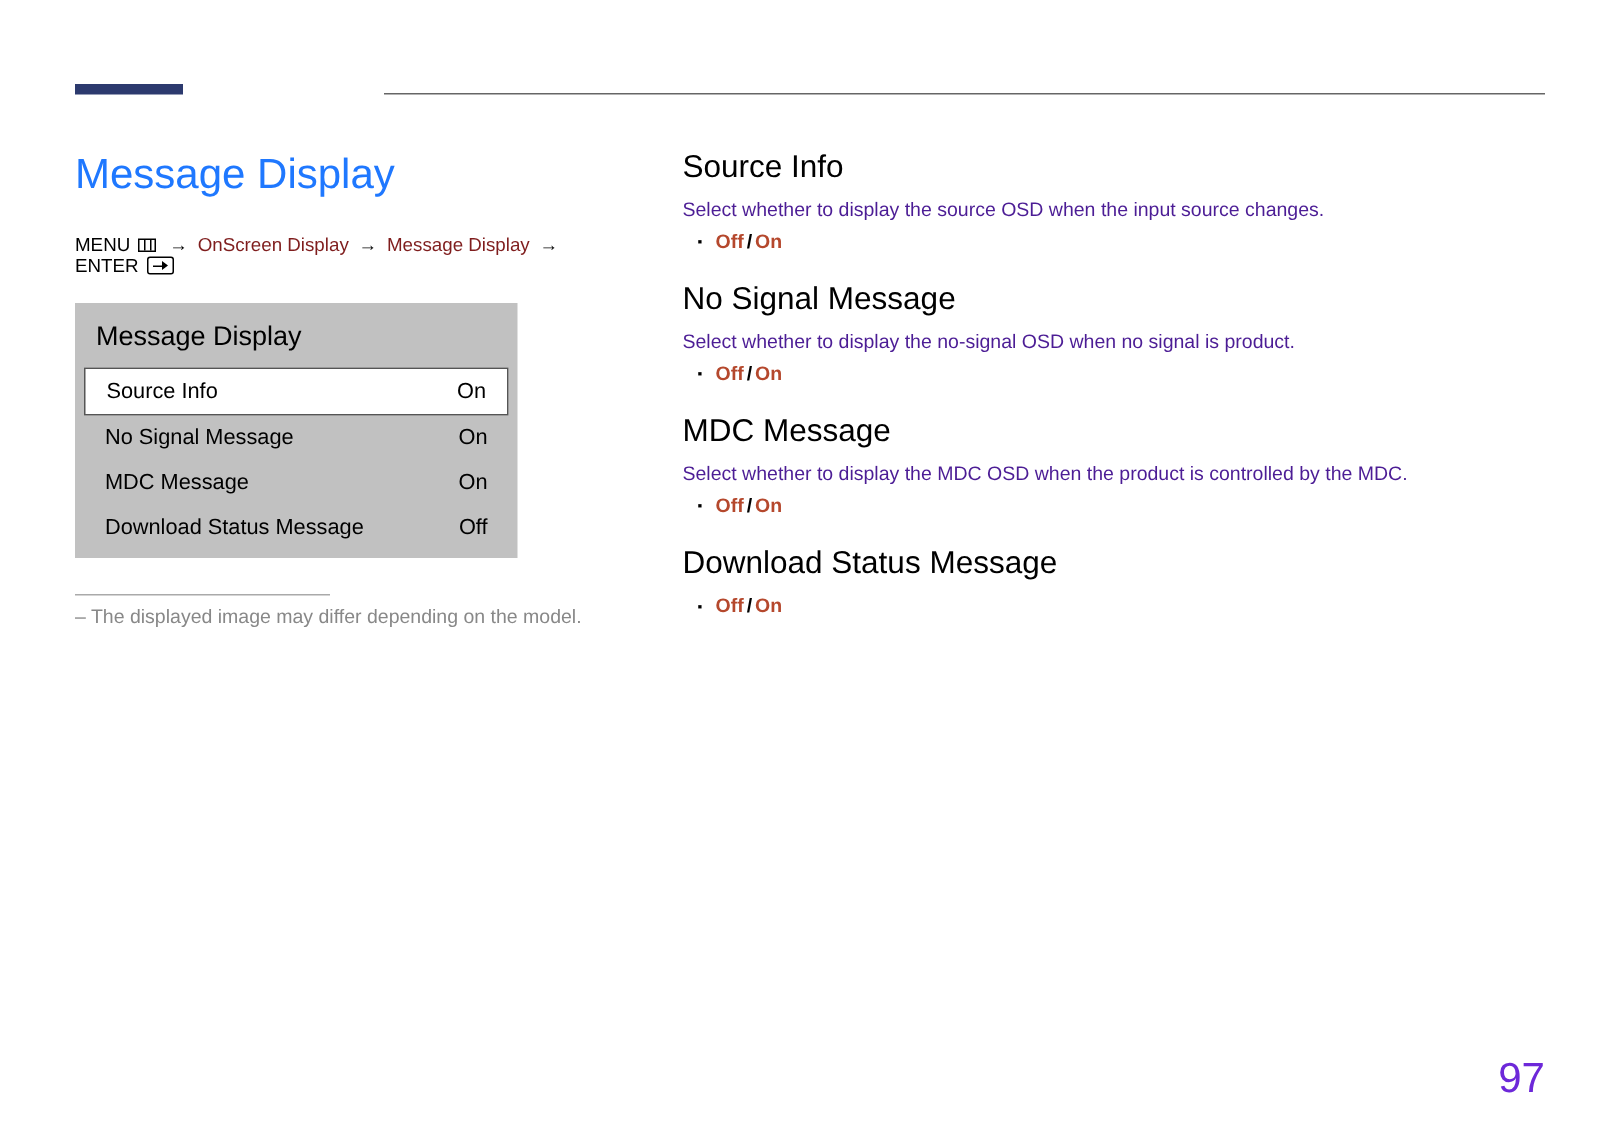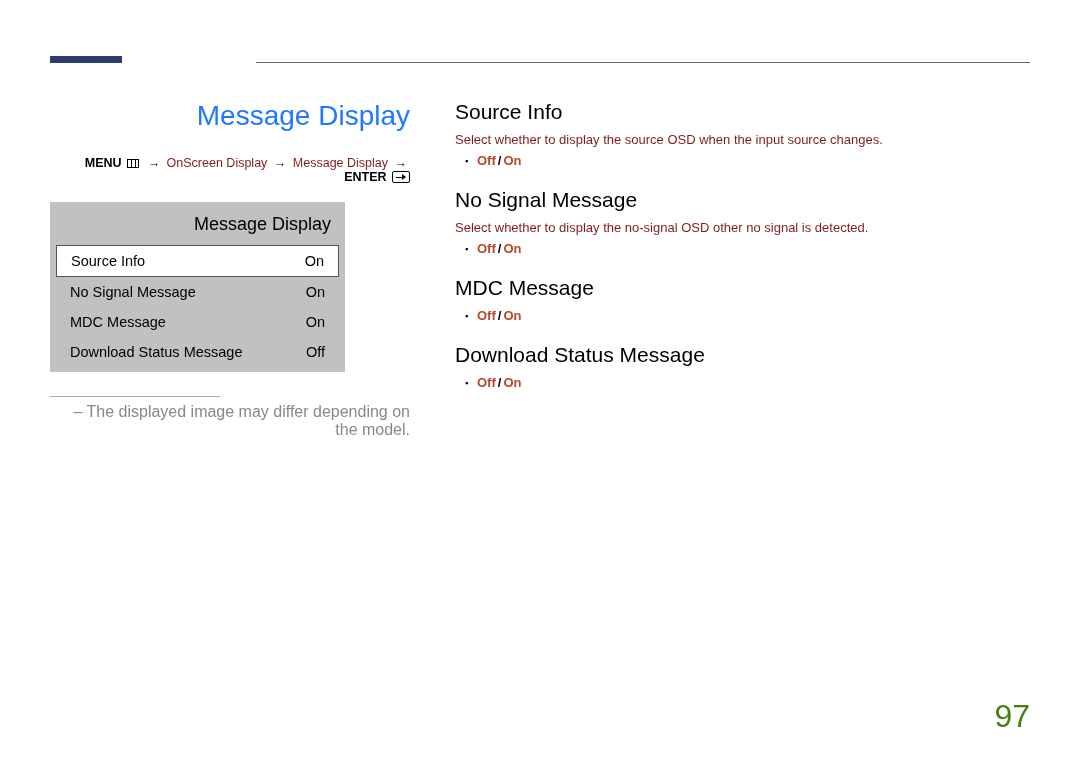--- a/index.html
+++ b/index.html
@@ -25,40 +25,39 @@
     left: 256px;
     right: 50px;
     height: 1px;
     background: #666;
   }
   .left-col {
     position: absolute;
     left: 50px;
     top: 100px;
     width: 360px;
-    text-align: right;
   }
   .right-col {
     position: absolute;
     left: 455px;
     top: 100px;
     right: 50px;
   }
   .page-title {
     color: #1f78ff;
     font-size: 28px;
     font-weight: 400;
     margin-bottom: 24px;
   }
   .breadcrumb {
     font-size: 12.5px;
     margin-bottom: 18px;
     color: #000;
   }
-  .breadcrumb .menu-w { font-weight: bold; }
+  .breadcrumb .menu-w { font-weight: normal; }
   .breadcrumb .bc-accent { color: #7f1d1d; }
   .arrow { margin: 0 3px; }
   .menu-icon {
     display: inline-block;
     width: 12px; height: 9px;
     border: 1px solid #000;
     position: relative;
     vertical-align: -1px;
     margin: 0 2px;
   }
@@ -118,32 +117,32 @@
     border: 1px solid #555;
   }
   .note-rule {
     width: 170px;
     height: 1px;
     background: #aaa;
     margin-top: 24px;
     margin-bottom: 6px;
   }
   .note {
-    font-size: 16px;
+    font-size: 13px;
     color: #888;
   }
   .section-heading {
     font-size: 21px;
     font-weight: 400;
     color: #000;
     margin-bottom: 8px;
   }
   .section-body {
     font-size: 13px;
-    color: #7f1d1d;
+    color: #4c1d95;
     margin-bottom: 6px;
   }
   .opts {
     font-size: 13px;
     margin-bottom: 20px;
     padding-left: 22px;
     position: relative;
     font-weight: bold;
   }
   .opts::before {
@@ -153,22 +152,22 @@
     font-size: 9px;
     top: 3px;
     color: #000;
   }
   .opts .opt { color: #b5482d; }
   .opts .slash { color: #000; margin: 0 2px; }
   .page-number {
     position: absolute;
     right: 50px;
     bottom: 28px;
-    font-size: 32px;
-    color: #4d7c0f;
+    font-size: 28px;
+    color: #6d28d9;
   }
 </style>
 </head>
 <body>
 
 <div class="header-bar"></div>
 <div class="header-rule"></div>
 
 <div class="left-col">
   <h1 class="page-title">Message Display</h1>
@@ -210,26 +209,27 @@
 </div>
 
 <div class="right-col">
   <h2 class="section-heading">Source Info</h2>
   <p class="section-body">Select whether to display the source OSD when the input source changes.</p>
   <div class="opts">
     <span class="opt">Off</span><span class="slash">/</span><span class="opt">On</span>
   </div>
 
   <h2 class="section-heading">No Signal Message</h2>
-  <p class="section-body">Select whether to display the no-signal OSD other no signal is detected.</p>
+  <p class="section-body">Select whether to display the no-signal OSD when no signal is product.</p>
   <div class="opts">
     <span class="opt">Off</span><span class="slash">/</span><span class="opt">On</span>
   </div>
 
   <h2 class="section-heading">MDC Message</h2>
+  <p class="section-body">Select whether to display the MDC OSD when the product is controlled by the MDC.</p>
   <div class="opts">
     <span class="opt">Off</span><span class="slash">/</span><span class="opt">On</span>
   </div>
 
   <h2 class="section-heading">Download Status Message</h2>
   <div class="opts">
     <span class="opt">Off</span><span class="slash">/</span><span class="opt">On</span>
   </div>
 </div>
 

